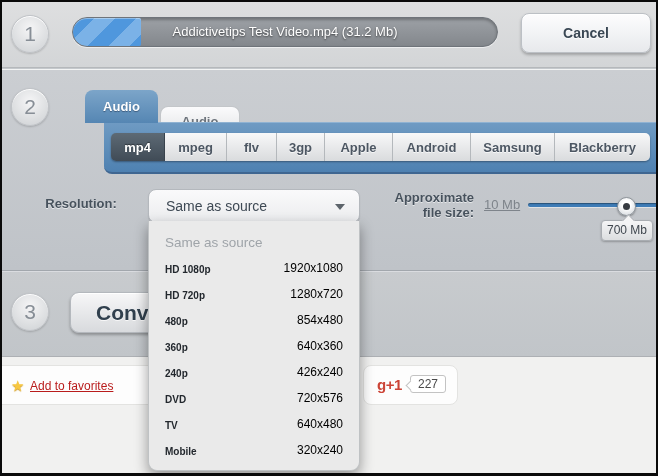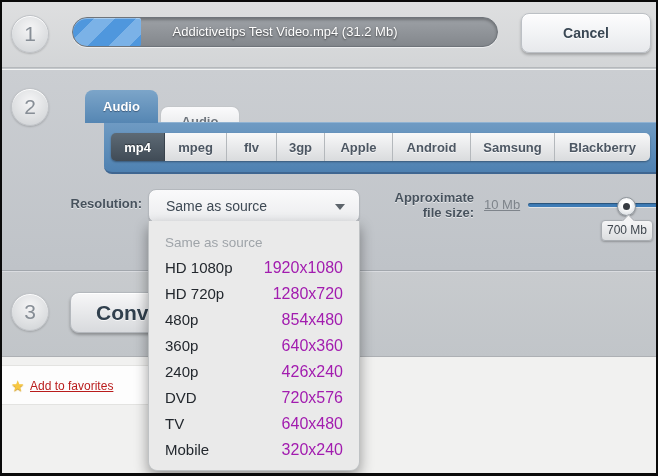--- a/index.html
+++ b/index.html
@@ -55,21 +55,21 @@
               border-radius:5px; overflow:hidden; box-shadow:0 1px 2px rgba(0,0,0,.35); }
   .fmt { height:28px; border:none; border-right:1px solid #b4b8bc; cursor:pointer;
               background:linear-gradient(#f8f8f9,#d9dbdd); color:#4d5763; font-size:13px; font-weight:bold;
               text-shadow:0 1px 0 rgba(255,255,255,.7); }
   .fmt.selected { background:linear-gradient(#5d6a75,#404b56); color:#fff;
               text-shadow:0 -1px 1px rgba(0,0,0,.45); border-right-color:#39434d; }
   .f0{width:54px}.f1{width:48px}.f2{width:62px}.f3{width:50px}.f4{width:48px}
   .f5{width:68px}.f6{width:78px}.f7{width:84px}.f8{width:95px;border-right:none}
 
   
-  .res-label { position:absolute; left:18px; top:126px; width:122px; text-align:right;
+  .res-label { position:absolute; left:18px; top:126px; width:122px; text-align:center;
               font-size:13px; font-weight:bold; color:#47525d; text-shadow:0 1px 0 rgba(255,255,255,.6); }
   .select { position:absolute; left:146px; top:119px; width:212px; height:34px; border-radius:8px;
               background:linear-gradient(#fafafb,#ebecee); border:1px solid #b4b8bd;
               box-shadow:0 1px 1px rgba(0,0,0,.15); cursor:pointer; }
   .select-value { position:absolute; left:17px; top:0; line-height:32px; font-size:14px; color:#3e4954; }
   .select-arrow { position:absolute; right:14px; top:14px; width:0; height:0;
               border-left:5px solid transparent; border-right:5px solid transparent; border-top:6px solid #5d646b; }
 
   .size-label { position:absolute; left:388px; top:120px; width:84px; text-align:right;
               font-size:13px; font-weight:bold; color:#47525d; line-height:15px; text-shadow:0 1px 0 rgba(255,255,255,.6); }
@@ -89,22 +89,22 @@
   .slider-tip::before { content:""; position:absolute; left:22px; top:-5px; width:8px; height:8px;
               background:#f4f4f5; border-left:1px solid #a9adb2; border-top:1px solid #a9adb2;
               transform:rotate(45deg); }
 
   
   .dd-list { position:absolute; left:146px; top:219px; width:212px; z-index:50;
               background:#eaeaea; border:1px solid #bfc2c4; border-top:none;
               border-radius:0 0 9px 9px; padding:8px 0 7px 0;
               box-shadow:0 6px 14px rgba(0,0,0,.38); }
   .dd-opt { height:26px; line-height:26px; padding:0 16px; cursor:pointer; }
-  .dd-opt .lbl { font-size:15px; font-weight:normal; color:#23282e; }
-  .dd-opt .sz  { float:right; font-size:16px; color:#a21caf; }
+  .dd-opt .lbl { font-size:10px; font-weight:bold; color:#23282e; }
+  .dd-opt .sz  { float:right; font-size:12px; color:#000000; }
   .dd-opt.muted .lbl { color:#9fa4a9; font-weight:normal; font-size:13.5px; }
 
   
   .btn-convert { position:absolute; left:68px; top:21px; width:200px; height:41px; border-radius:9px;
               background:linear-gradient(#f7f7f8,#d8dadd); border:1px solid #b4b8bd;
               box-shadow:0 2px 3px rgba(0,0,0,.28), inset 0 1px 0 #fff;
               color:#31404e; font-size:21px; font-weight:bold; text-align:left; padding-left:25px;
               text-shadow:0 1px 0 rgba(255,255,255,.75); cursor:pointer; }
 
   
@@ -183,20 +183,24 @@
         <span>3</span>
       </div>
       <button class="btn-convert">Convert</button>
     </div>
 
     <div class="bottom">
       <div class="fav-box">
         <span class="star">★</span>
         <a class="fav-link">Add to favorites</a>
       </div>
+      <div class="plus-box">
+        <span class="gplus">g+1</span>
+        <span class="gcount">227</span>
+      </div>
     </div>
 
     <div class="dd-list">
       <div class="dd-opt muted">
         <span class="sz"></span>
         <span class="lbl">Same as source</span>
       </div>
       <div class="dd-opt">
         <span class="sz">1920x1080</span>
         <span class="lbl">HD 1080p</span>

